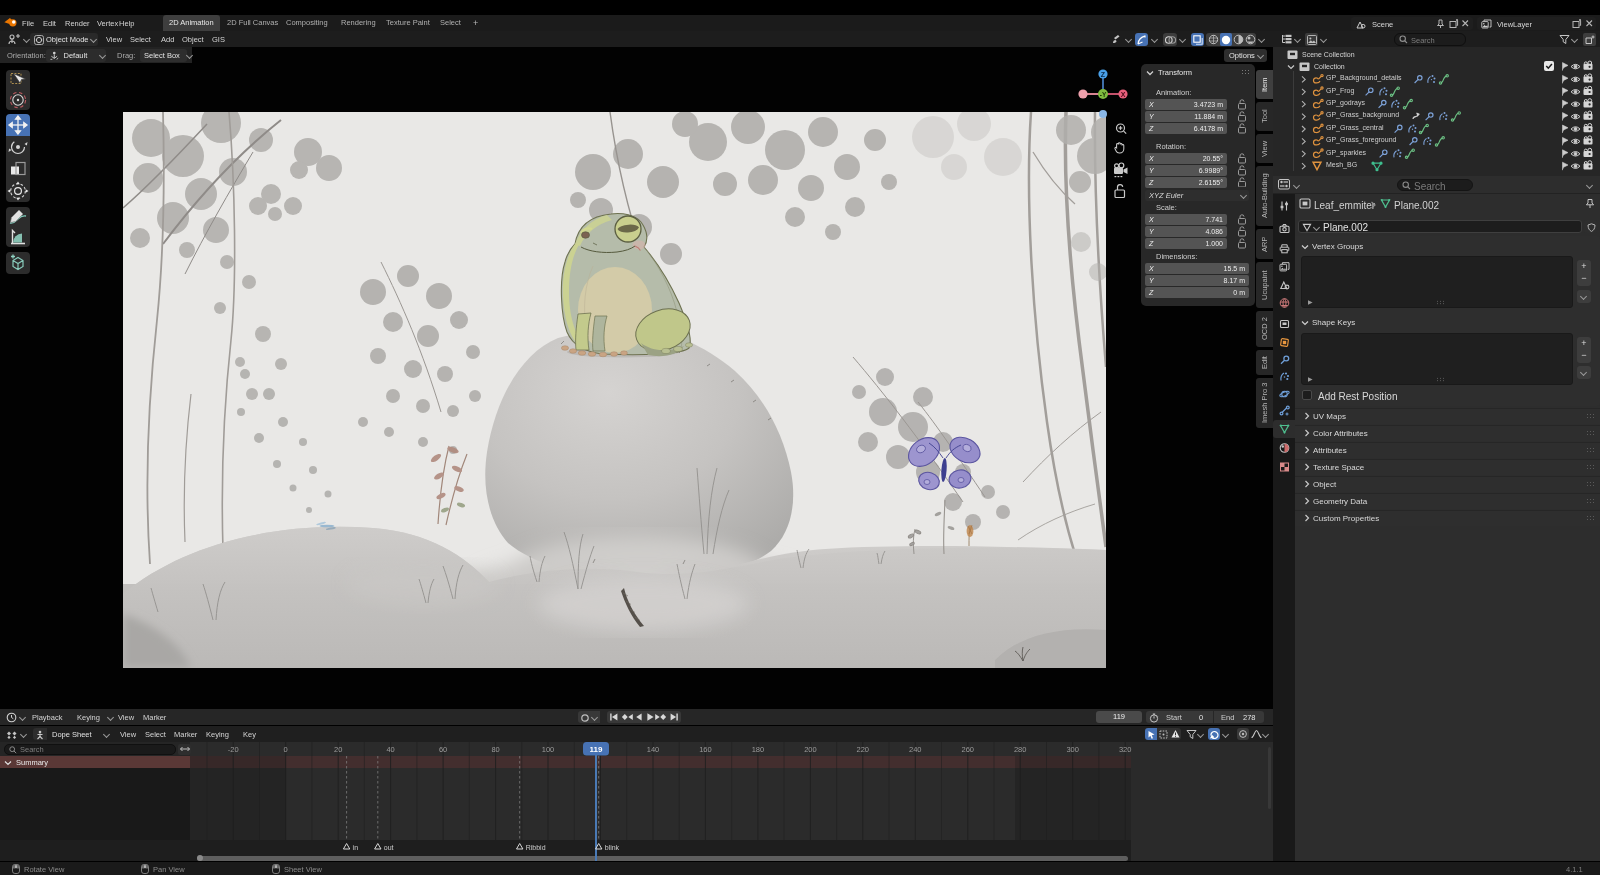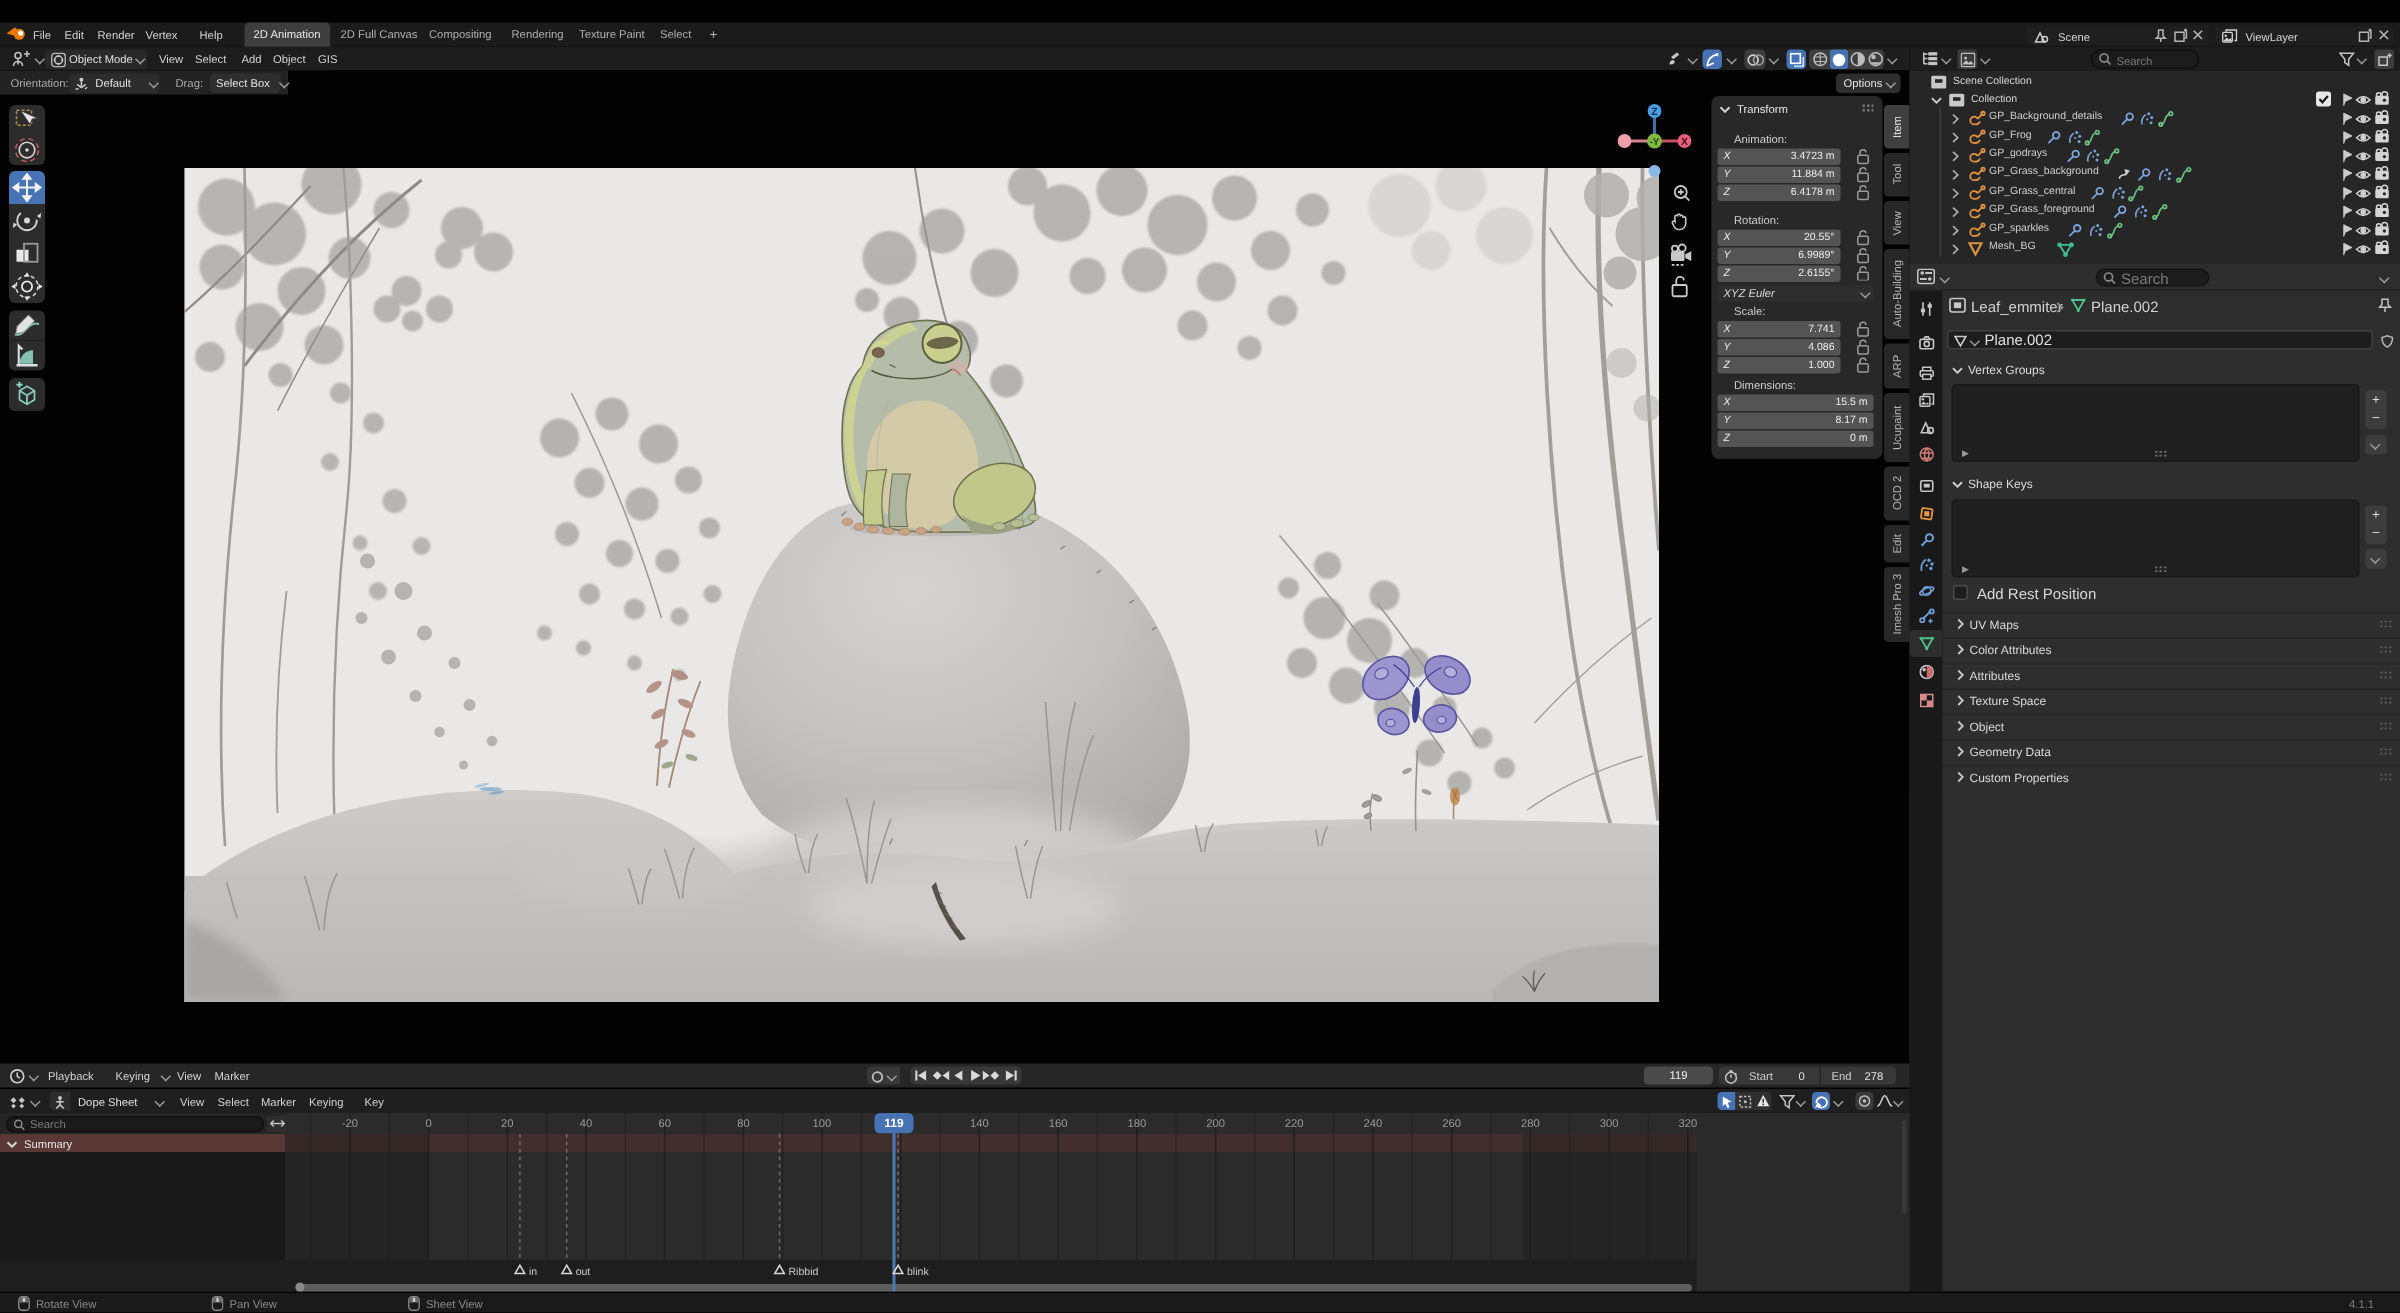--- a/index.html
+++ b/index.html
@@ -53,21 +53,21 @@
     <svg class="abs" style="left:4px;top:2px" width="14" height="11" viewBox="0 0 20 15">
         <path d="M9.4 0.8 L14.5 4.7 c1.8 -0.3 3.6 0 5 1.3 a7 7 0 0 1 -13.6 3.4 L1 6 Z" fill="none"></path>
         <circle cx="12.6" cy="8" r="5.3" fill="#ea7600"></circle>
         <circle cx="13.9" cy="6.8" r="2.5" fill="#fff"></circle>
         <path d="M0.5 7.2 L8.5 1.2 L12 4.6 L7.9 9.5 Z" fill="#ea7600"></path>
       </svg>
     <div class="abs menu" style="left:22px;top:4px">File</div>
     <div class="abs menu" style="left:43px;top:4px">Edit</div>
     <div class="abs menu" style="left:65px;top:4px">Render</div>
     <div class="abs menu" style="left:97px;top:4px">Vertex</div>
-    <div class="abs menu" style="left:133px;top:4px">Help</div>
+    <div class="abs menu" style="left:119px;top:4px">Help</div>
 
     <div class="abs tab active" style="left:163px;top:0">2D Animation</div>
     <div class="abs tab" style="left:221px;top:0">2D Full Canvas</div>
     <div class="abs tab" style="left:280px;top:0">Compositing</div>
     <div class="abs tab" style="left:335px;top:0">Rendering</div>
     <div class="abs tab" style="left:380px;top:0">Texture Paint</div>
     <div class="abs tab" style="left:434px;top:0">Select</div>
     <div class="abs" style="left:473px;top:3px;color:#b8b8b8;font-size:9px">+</div>
 
     <div class="abs" style="left:1351px;top:2px;width:122px;height:12.5px;background:#1f1f1f;border-radius:3px"></div>

